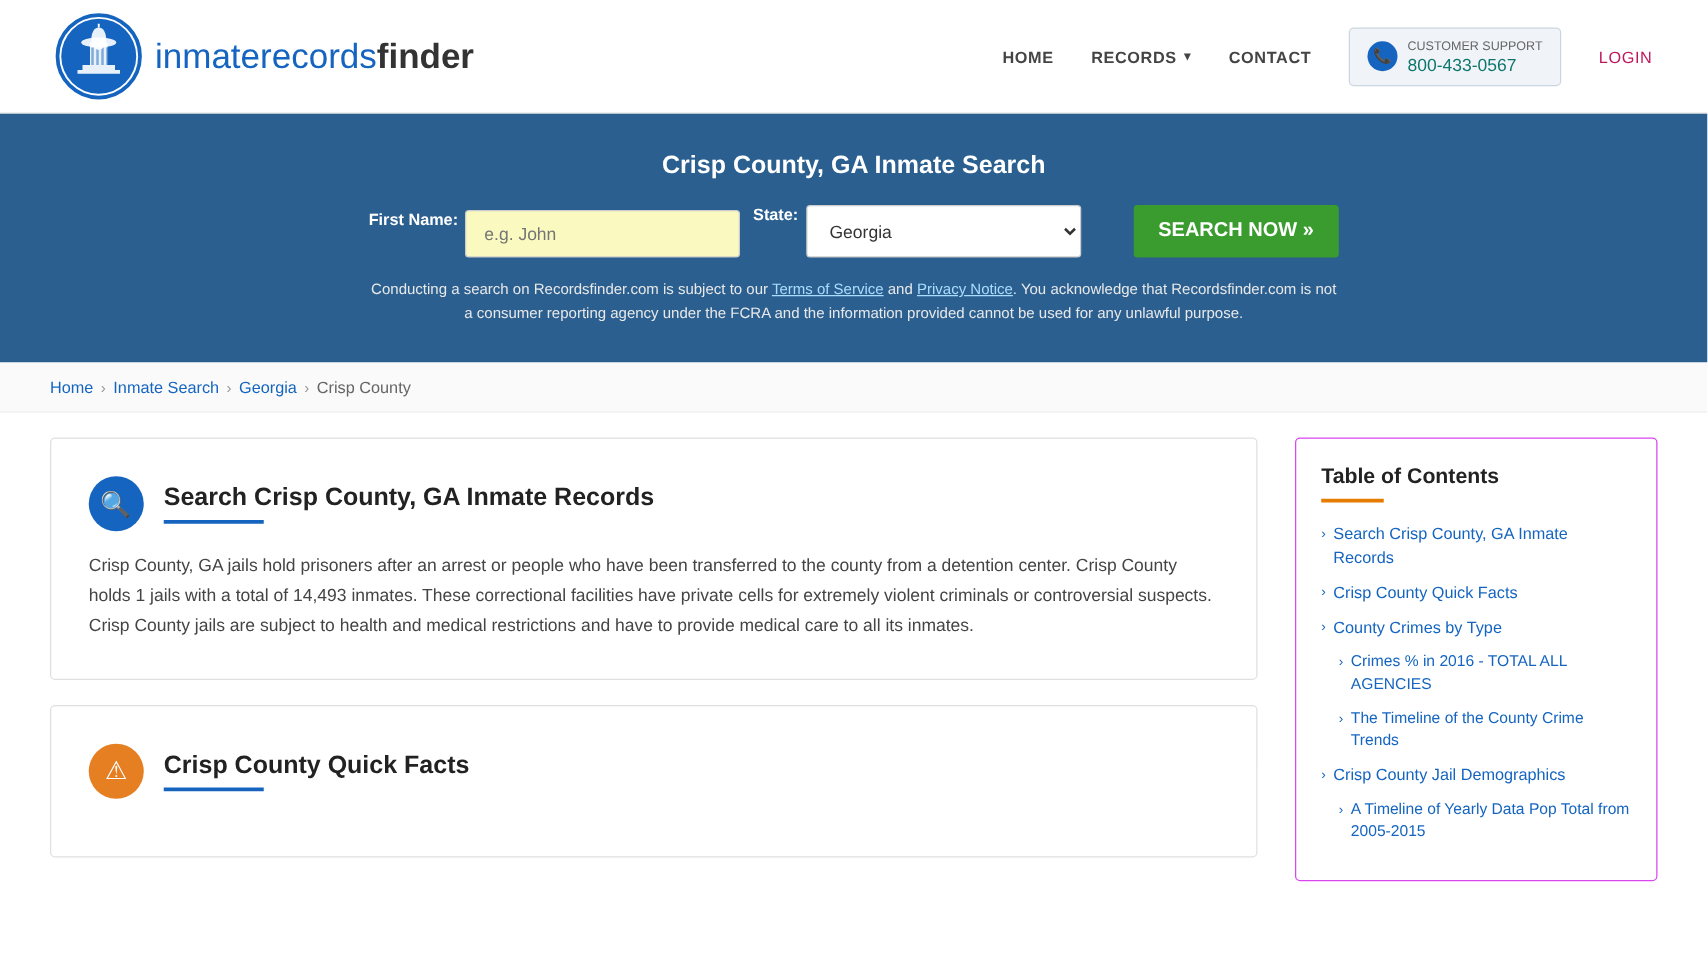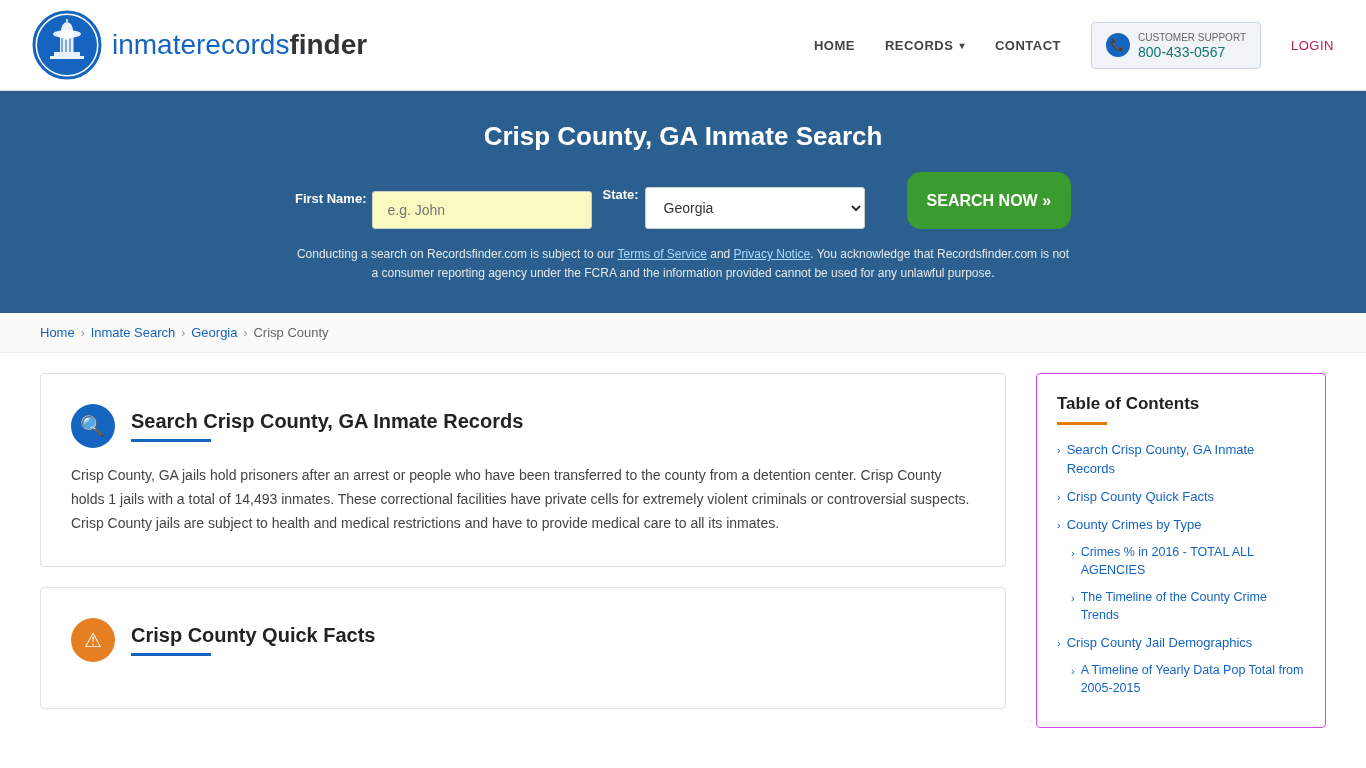--- a/index.html
+++ b/index.html
@@ -3,21 +3,21 @@
   <meta charset="utf-8">
   <style>
     * { box-sizing: border-box; margin: 0; padding: 0; }
     body { font-family: Arial, sans-serif; font-size: 14px; color: #333; background: #fff; }
 
     
     .header {
       display: flex;
       align-items: center;
       justify-content: space-between;
-      padding: 10px 32px;
+      padding: 10px 44px;
       border-bottom: 1px solid #e0e0e0;
       background: #fff;
     }
     .logo-area {
       display: flex;
       align-items: center;
       gap: 10px;
     }
     .logo-icon {
       width: 70px;
@@ -82,21 +82,21 @@
     }
 
     
     .hero {
       background: #2a5f8f;
       padding: 30px 40px;
       text-align: center;
     }
     .hero h1 {
       color: #fff;
-      font-size: 26px;
+      font-size: 20px;
       font-weight: bold;
       margin-bottom: 20px;
     }
     .search-form {
       display: flex;
       align-items: flex-end;
       justify-content: center;
       gap: 10px;
       margin-bottom: 16px;
     }
@@ -127,26 +127,26 @@
       padding: 10px 14px;
       font-size: 14px;
       color: #333;
       width: 220px;
       height: 42px;
     }
     .search-btn {
       background: #3a9c2e;
       color: #fff;
       border: none;
-      border-radius: 14px;
+      border-radius: 3px;
       padding: 10px 20px;
       font-size: 16px;
       font-weight: bold;
       cursor: pointer;
-      height: 57px;
+      height: 42px;
       white-space: nowrap;
       margin-left: 32px;
     }
     .disclaimer {
       color: #e8e8e8;
       font-size: 12px;
       line-height: 1.6;
       max-width: 780px;
       margin: 0 auto;
     }

